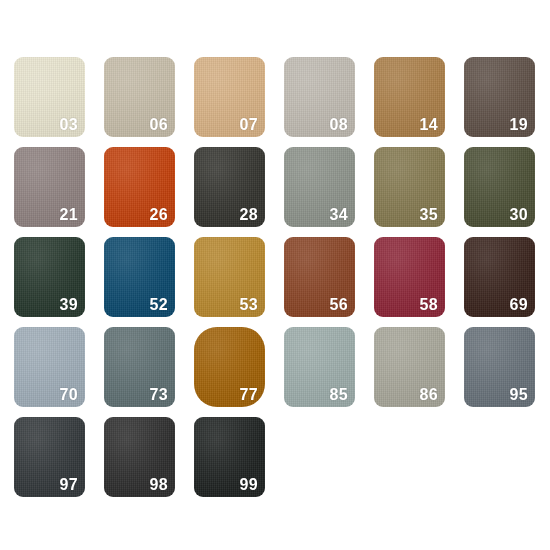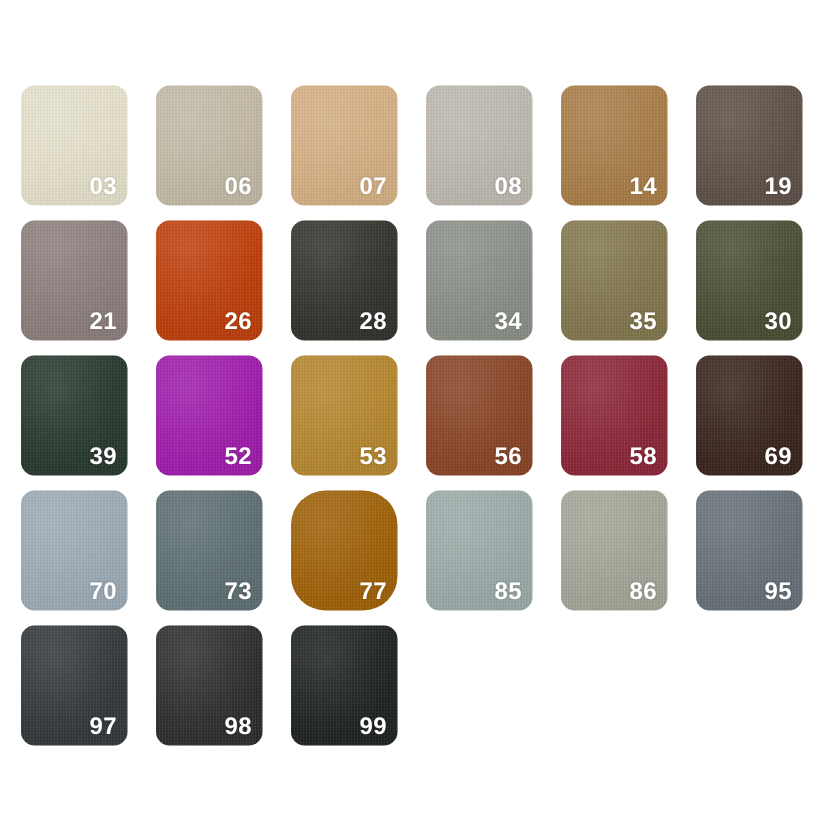--- a/index.html
+++ b/index.html
@@ -135,21 +135,21 @@
       </div>
       <div class="swatch" style="background-color: rgb(133, 122, 80); text-decoration: underline;">
         <span class="swatch-code">35</span>
       </div>
       <div class="swatch" style="background-color: rgb(76, 80, 54);">
         <span class="swatch-code">30</span>
       </div>
       <div class="swatch" style="background-color: rgb(39, 57, 46);">
         <span class="swatch-code">39</span>
       </div>
-      <div class="swatch" style="background-color: #a21caf;">
+      <div class="swatch" style="background-color: #0c4a6e;">
         <span class="swatch-code">52</span>
       </div>
       <div class="swatch" style="background-color: rgb(184, 137, 47);">
         <span class="swatch-code">53</span>
       </div>
       <div class="swatch" style="background-color: rgb(138, 69, 38);">
         <span class="swatch-code">56</span>
       </div>
       <div class="swatch" style="background-color: rgb(141, 38, 56);">
         <span class="swatch-code">58</span>

